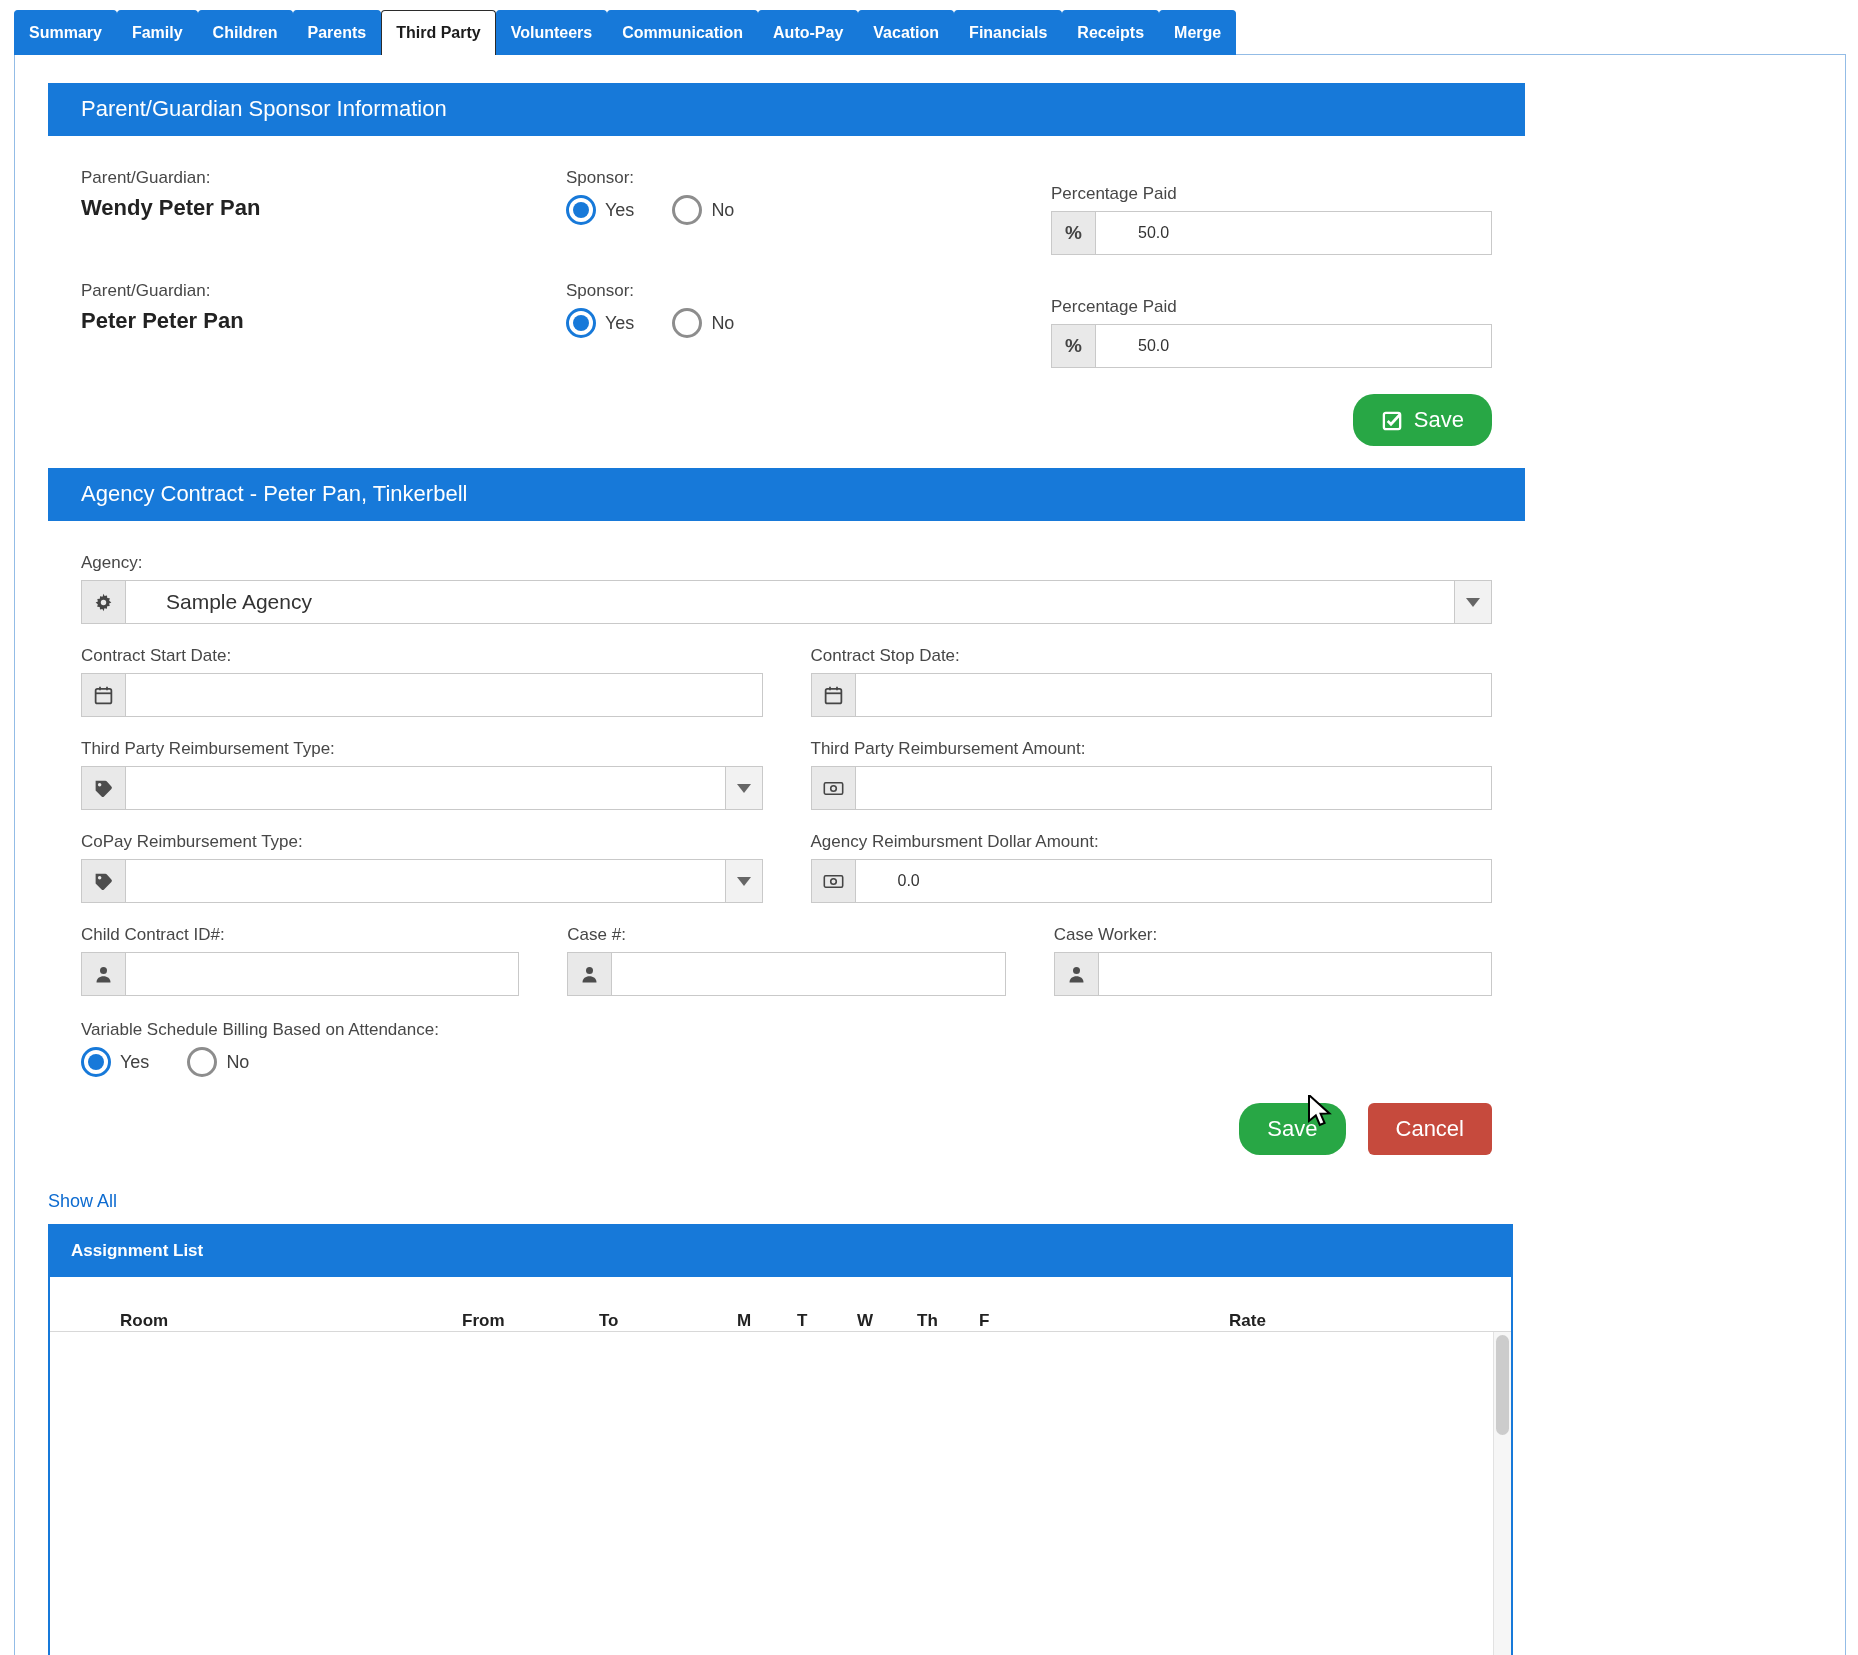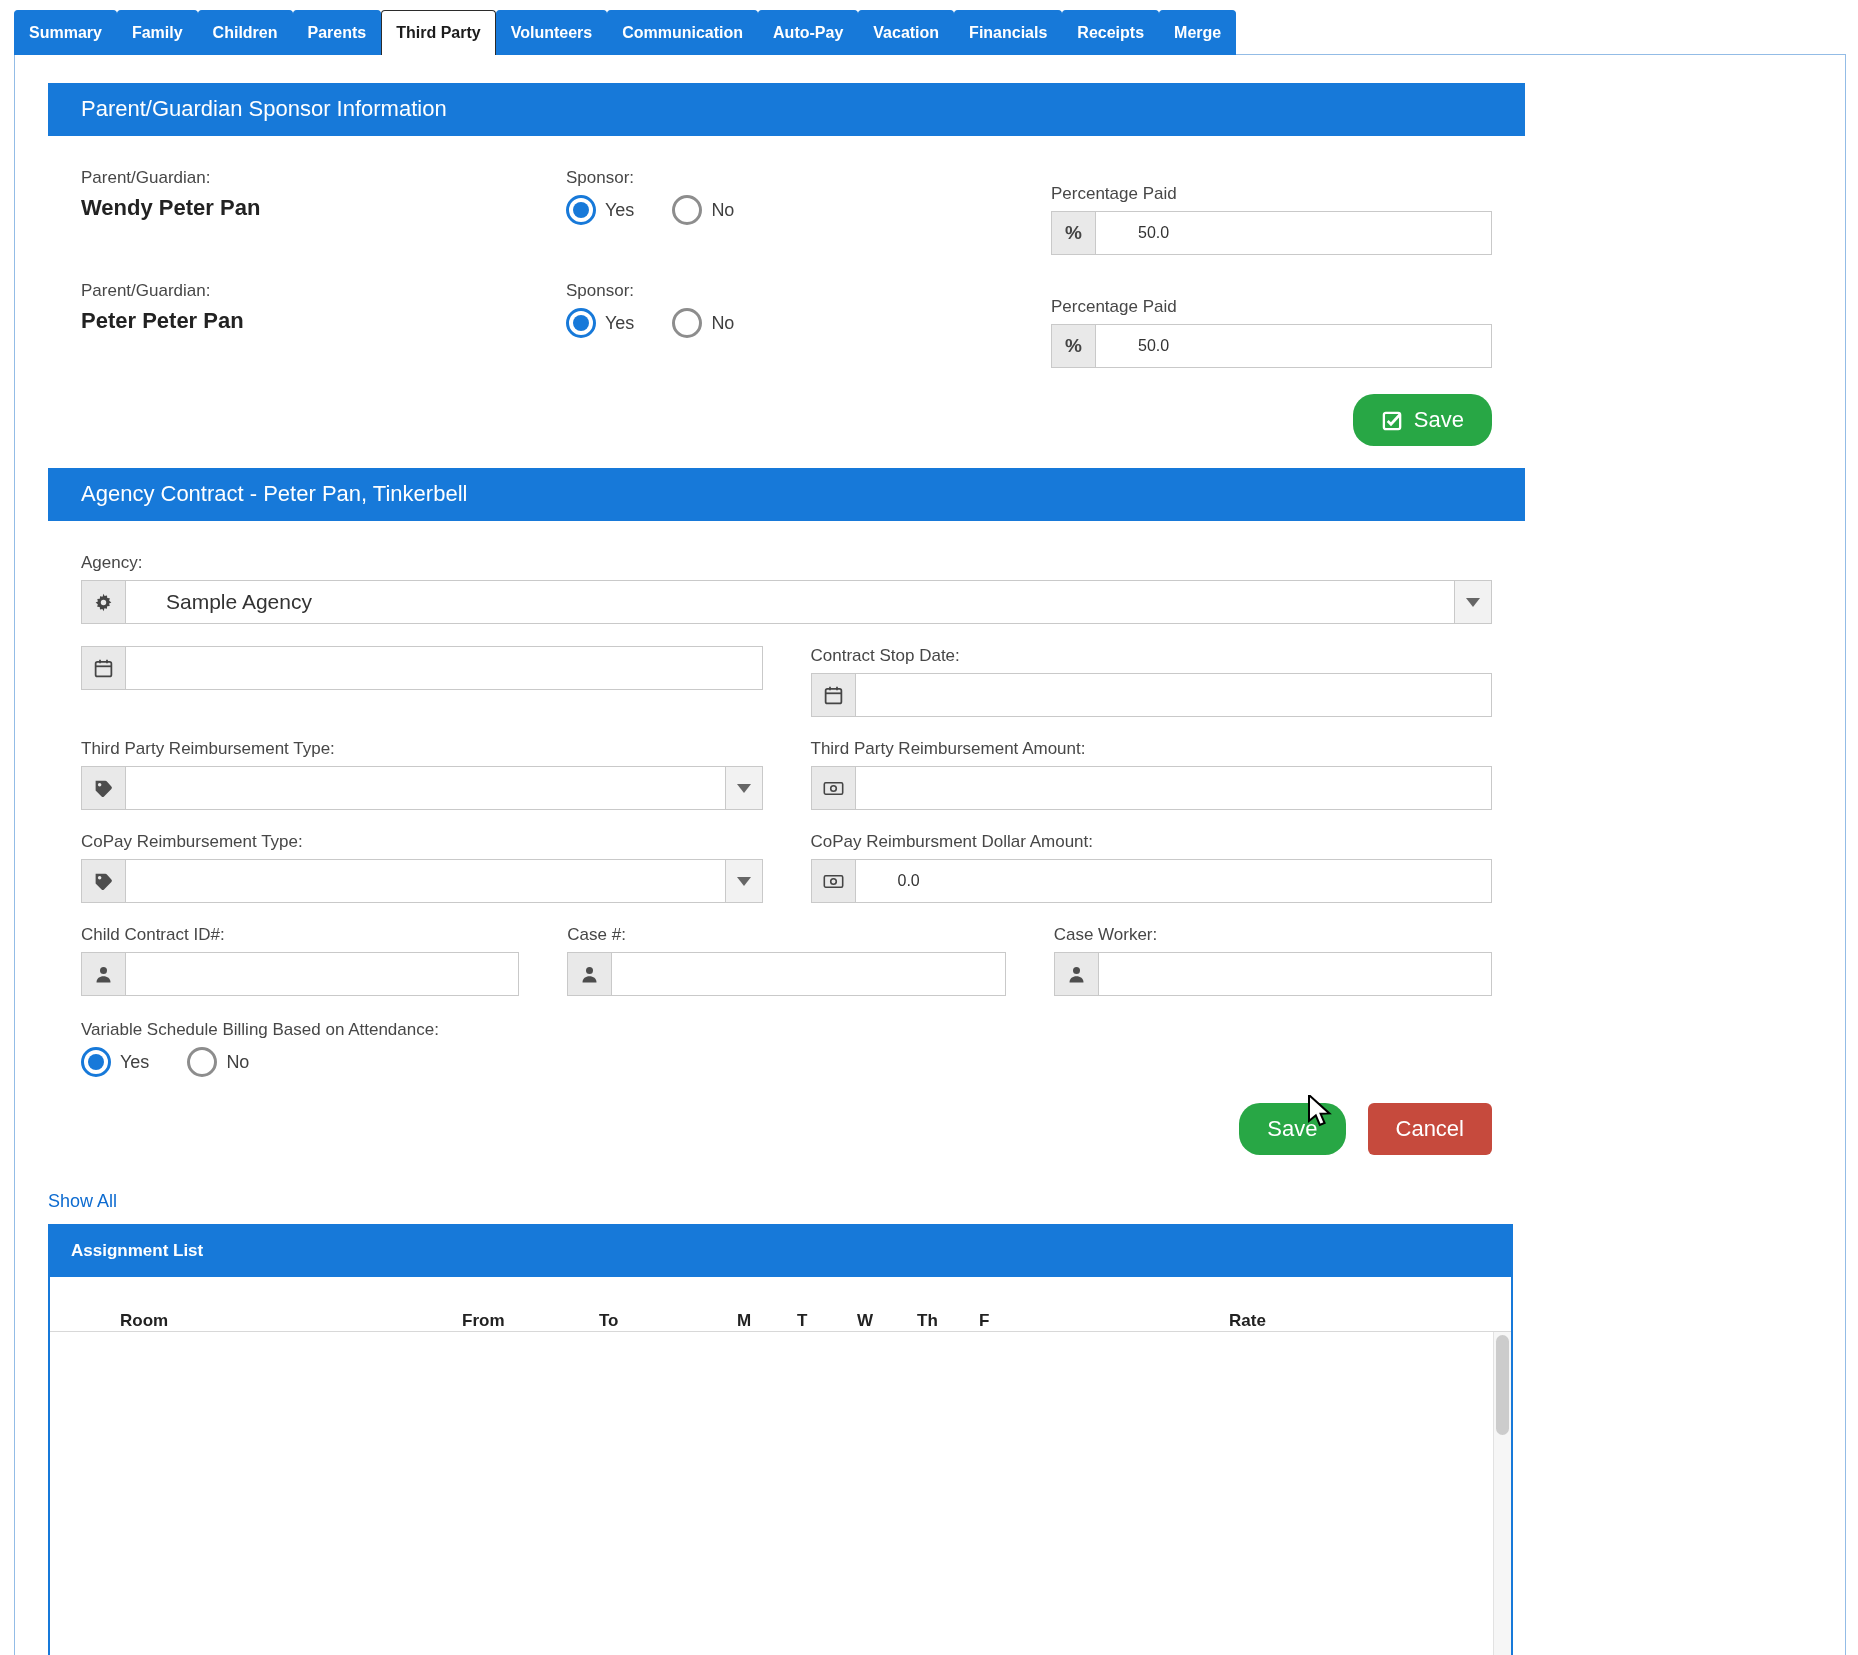--- a/index.html
+++ b/index.html
@@ -211,20 +211,21 @@
             </span>
             <div class="ig-field">Sample Agency</div>
             <span class="caret-box">
                 <span class="caret"></span>
               </span>
           </div>
         </div>
 
         <div class="grid-2">
           <div class="field-block">
+            <div class="lbl">Contract Start Date:</div>
             <div class="input-group">
               <span class="prefix">
                 <svg viewBox="0 0 24 24" fill="none" stroke="#454545" stroke-width="2">
                   <rect x="3" y="4.5" width="18" height="16.5" rx="2"></rect>
                   <line x1="3" y1="9.5" x2="21" y2="9.5"></line>
                   <line x1="8" y1="2" x2="8" y2="6"></line>
                   <line x1="16" y1="2" x2="16" y2="6"></line>
                 </svg>
               </span>
               <input class="ig-input" type="text" value="" style="">
@@ -288,21 +289,21 @@
                   <circle cx="7.6" cy="7.6" r="2" fill="#e9e9e9"></circle>
                 </svg>
               </span>
               <div class="ig-field"></div>
               <span class="caret-box">
                   <span class="caret"></span>
                 </span>
             </div>
           </div>
           <div class="field-block">
-            <div class="lbl">CoPay Reimbursment Dollar Amount:</div>
+            <div class="lbl">Agency Reimbursment Dollar Amount:</div>
             <div class="input-group">
               <span class="prefix">
                 <svg viewBox="0 0 24 24" fill="none" stroke="#454545" stroke-width="1.8">
                   <rect x="1.5" y="5.5" width="21" height="13" rx="1.6"></rect>
                   <circle cx="12" cy="12" r="3.2"></circle>
                   <line x1="5" y1="12" x2="5.01" y2="12" stroke-width="2.4"></line>
                   <line x1="19" y1="12" x2="19.01" y2="12" stroke-width="2.4"></line>
                 </svg>
               </span>
               <input class="ig-input num" type="text" value="0.0" style="">

